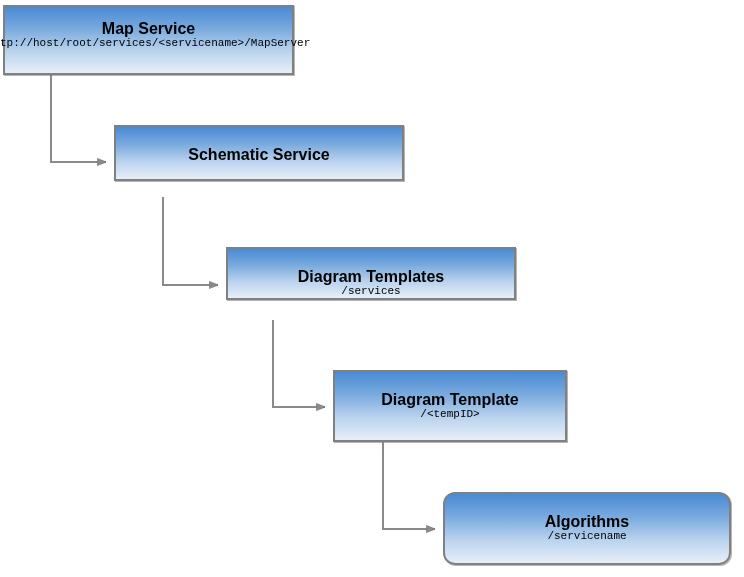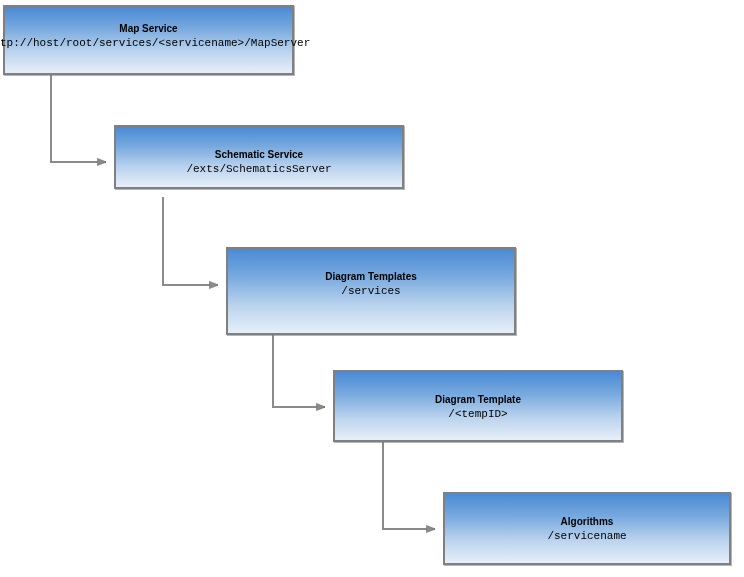--- a/index.html
+++ b/index.html
@@ -38,21 +38,21 @@
     background: linear-gradient(to bottom, #4a8ad4 0%, #77a9de 32%, #bcd4ee 68%, #e6eff9 100%);
     box-shadow: 1px 1px 0 rgba(120,120,120,0.55);
     display: flex;
     flex-direction: column;
     align-items: center;
     justify-content: flex-start;
   }
   .node-title {
     font-family: "Liberation Sans", sans-serif;
     font-weight: bold;
-    font-size: 10px;
+    font-size: 16px;
     color: #000000;
     text-align: center;
     line-height: 14px;
     white-space: nowrap;
   }
   .node-path {
     font-family: "Liberation Mono", monospace;
     font-size: 11px;
     color: #000000;
     text-align: center;
@@ -78,33 +78,32 @@
       <path d="M 273,320 L 273,407 L 325,407" marker-end="url(#arrowhead)"></path>
       <path d="M 383,442 L 383,529 L 435,529" marker-end="url(#arrowhead)"></path>
     </g>
   </svg>
 
   <div class="node-box" style="left:3px; top:5px; width:291px; height:70px; padding-top:15px;">
     <div class="node-title">Map Service</div>
     <div class="node-path">http://host/root/services/&lt;servicename&gt;/MapServer</div>
   </div>
 
-  <div class="node-box" style="left:114px; top:125px; width:290px; height:64px; padding-top:21px;">
+  <div class="node-box" style="left:114px; top:125px; width:290px; height:56px; padding-top:21px;">
     <div class="node-title">Schematic Service</div>
-    <div class="node-path">/exts/SchematicsServer</div>
   </div>
 
-  <div class="node-box" style="left:226px; top:247px; width:290px; height:88px; padding-top:21px;">
+  <div class="node-box" style="left:226px; top:247px; width:290px; height:53px; padding-top:21px;">
     <div class="node-title">Diagram Templates</div>
     <div class="node-path">/services</div>
   </div>
 
-  <div class="node-box" style="left:333px; top:370px; width:290px; height:72px; padding-top:21px;">
+  <div class="node-box" style="left:333px; top:370px; width:234px; height:72px; padding-top:21px;">
     <div class="node-title">Diagram Template</div>
     <div class="node-path">/&lt;tempID&gt;</div>
   </div>
 
-  <div class="node-box" style="left:443px; top:492px; width:288px; height:73px; padding-top:21px;">
+  <div class="node-box" style="left:443px; top:492px; width:288px; height:73px; padding-top:21px;border-radius:12px;">
     <div class="node-title">Algorithms</div>
     <div class="node-path">/servicename</div>
   </div>
 
 </div>
 
 </body></html>

